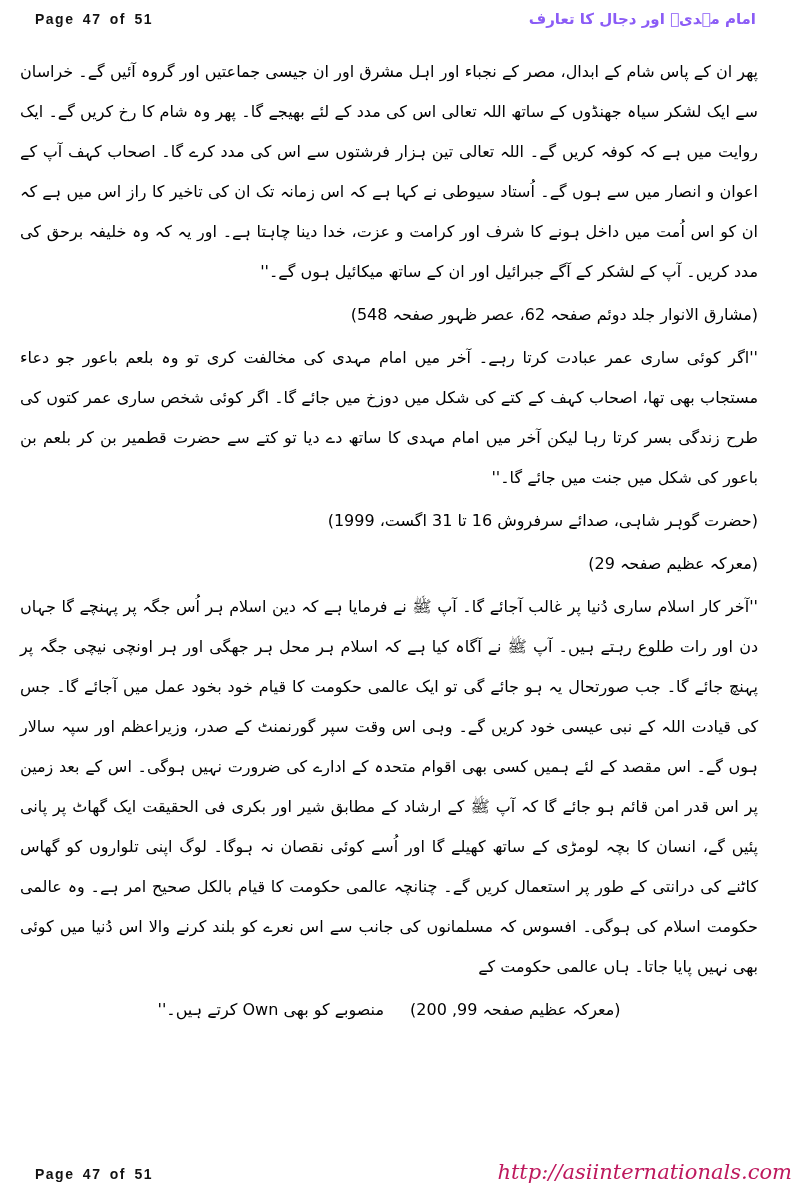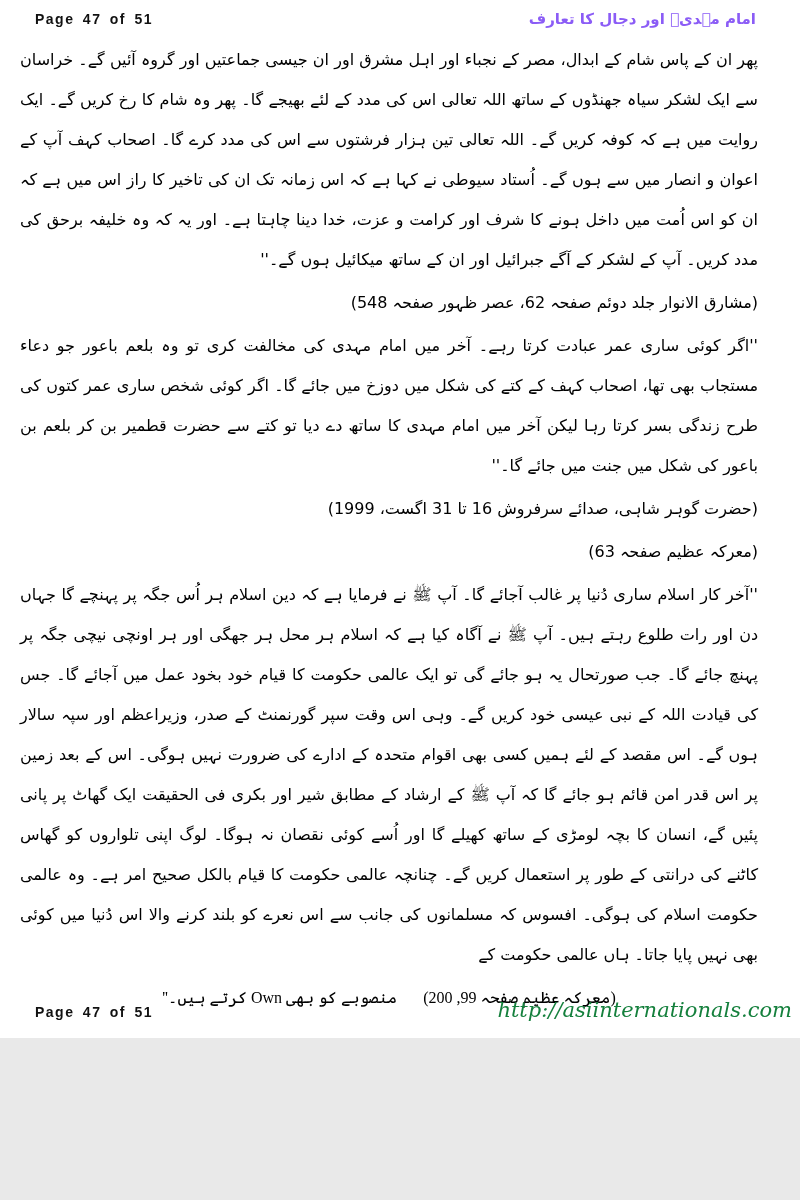--- a/index.html
+++ b/index.html
@@ -1,53 +1,53 @@
 <!DOCTYPE html>
 <html lang="ur"><head>
 <meta charset="utf-8">
 <style>
   html,body{margin:0;padding:0;background:#e9e9e9;}
   .page{
-    width:800px;height:1038px;position:relative;background:#ffffff;
+    width:800px;height:1200px;position:relative;background:#ffffff;
     margin:0 auto;overflow:hidden;color:#000;
     font-family:"DejaVu Sans",sans-serif;
   }
   
   .hdr{position:absolute;top:10px;left:35px;right:44px;
        display:flex;justify-content:space-between;align-items:baseline;}
   .page-label{
     font-family:"Liberation Sans",sans-serif;font-weight:bold;
     font-size:14px;letter-spacing:1.5px;word-spacing:3px;color:#111;
   }
   .doc-title{direction:rtl;font-size:15px;font-weight:bold;color:#8b5cf6;}
   
   .body{
-    position:absolute;top:40px;left:20px;right:42px;
+    position:absolute;top:52px;left:20px;right:42px;
     direction:rtl;text-align:justify;
     font-size:16px;line-height:40px;color:#000;
   }
   .body p{margin:0 0 3px 0;}
   .ref{
     text-align:right;padding-left:14px;margin:0 0 3px 0;
   }
   .sec-heading{
     font-size:18px;font-weight:bold;text-align:right;
     margin:14px 0 8px 0;line-height:34px;
   }
   .lastline{
     display:flex;direction:ltr;justify-content:center;align-items:flex-start;
-    gap:26px;margin:0 0 3px 0;font-family:Liberation Serif, serif;
+    gap:26px;margin:0 0 3px 0;
   }
   .lastline span{direction:rtl;unicode-bidi:isolate;}
   
   .ftr{position:absolute;bottom:16px;left:35px;right:8px;
        display:flex;justify-content:space-between;align-items:baseline;}
   .site-url{
     font-family:"DejaVu Serif",serif;font-style:italic;
-    font-size:21px;color:#15803d;text-decoration:none;
+    font-size:21px;color:#be185d;text-decoration:none;
   }
 </style>
 </head>
 <body>
 
 <div class="page">
 
   <div class="hdr">
     <div class="page-label">Page 47 of 51</div>
     <div class="doc-title">امام مہدیؑ اور دجال کا تعارف</div>
@@ -58,21 +58,21 @@
     <p>پھر ان کے پاس شام کے ابدال، مصر کے نجباء اور اہل مشرق اور ان جیسی جماعتیں اور گروہ آئیں گے۔ خراسان سے ایک لشکر سیاہ جھنڈوں کے ساتھ اللہ تعالی اس کی مدد کے لئے بھیجے گا۔ پھر وہ شام کا رخ کریں گے۔ ایک روایت میں ہے کہ کوفہ کریں گے۔ اللہ تعالی تین ہزار فرشتوں سے اس کی مدد کرے گا۔ اصحاب کہف آپ کے اعوان و انصار میں سے ہوں گے۔ اُستاد سیوطی نے کہا ہے کہ اس زمانہ تک ان کی تاخیر کا راز اس میں ہے کہ ان کو اس اُمت میں داخل ہونے کا شرف اور کرامت و عزت، خدا دینا چاہتا ہے۔ اور یہ کہ وہ خلیفہ برحق کی مدد کریں۔ آپ کے لشکر کے آگے جبرائیل اور ان کے ساتھ میکائیل ہوں گے۔''</p>
 
     <p class="ref">(مشارق الانوار جلد دوئم صفحہ 62، عصر ظہور صفحہ 548)</p>
 
     <p>''اگر کوئی ساری عمر عبادت کرتا رہے۔ آخر میں امام مہدی کی مخالفت کری تو وہ بلعم باعور جو دعاء مستجاب بھی تھا، اصحاب کہف کے کتے کی شکل میں دوزخ میں جائے گا۔ اگر کوئی شخص ساری عمر کتوں کی طرح زندگی بسر کرتا رہا لیکن آخر میں امام مہدی کا ساتھ دے دیا تو کتے سے حضرت قطمیر بن کر بلعم بن باعور کی شکل میں جنت میں جائے گا۔''</p>
 
     <p class="ref">(حضرت گوہر شاہی، صدائے سرفروش 16 تا 31 اگست، 1999)</p>
 
 
 
-    <p class="ref">(معرکہ عظیم صفحہ 63)</p>
+    <p class="ref">(معرکہ عظیم صفحہ 29)</p>
 
     <p>''آخر کار اسلام ساری دُنیا پر غالب آجائے گا۔ آپ ﷺ نے فرمایا ہے کہ دین اسلام ہر اُس جگہ پر پہنچے گا جہاں دن اور رات طلوع رہتے ہیں۔ آپ ﷺ نے آگاہ کیا ہے کہ اسلام ہر محل ہر جھگی اور ہر اونچی نیچی جگہ پر پہنچ جائے گا۔ جب صورتحال یہ ہو جائے گی تو ایک عالمی حکومت کا قیام خود بخود عمل میں آجائے گا۔ جس کی قیادت اللہ کے نبی عیسی خود کریں گے۔ وہی اس وقت سپر گورنمنٹ کے صدر، وزیراعظم اور سپہ سالار ہوں گے۔ اس مقصد کے لئے ہمیں کسی بھی اقوام متحدہ کے ادارے کی ضرورت نہیں ہوگی۔ اس کے بعد زمین پر اس قدر امن قائم ہو جائے گا کہ آپ ﷺ کے ارشاد کے مطابق شیر اور بکری فی الحقیقت ایک گھاٹ پر پانی پئیں گے، انسان کا بچہ لومڑی کے ساتھ کھیلے گا اور اُسے کوئی نقصان نہ ہوگا۔ لوگ اپنی تلواروں کو گھاس کاٹنے کی درانتی کے طور پر استعمال کریں گے۔ چنانچہ عالمی حکومت کا قیام بالکل صحیح امر ہے۔ وہ عالمی حکومت اسلام کی ہوگی۔ افسوس کہ مسلمانوں کی جانب سے اس نعرے کو بلند کرنے والا اس دُنیا میں کوئی بھی نہیں پایا جاتا۔ ہاں عالمی حکومت کے</p>
 
     <div class="lastline">
       <span>منصوبے کو بھی Own کرتے ہیں۔''</span>
       <span>(معرکہ عظیم صفحہ 99, 200)</span>
     </div>
 
   </div>
 

